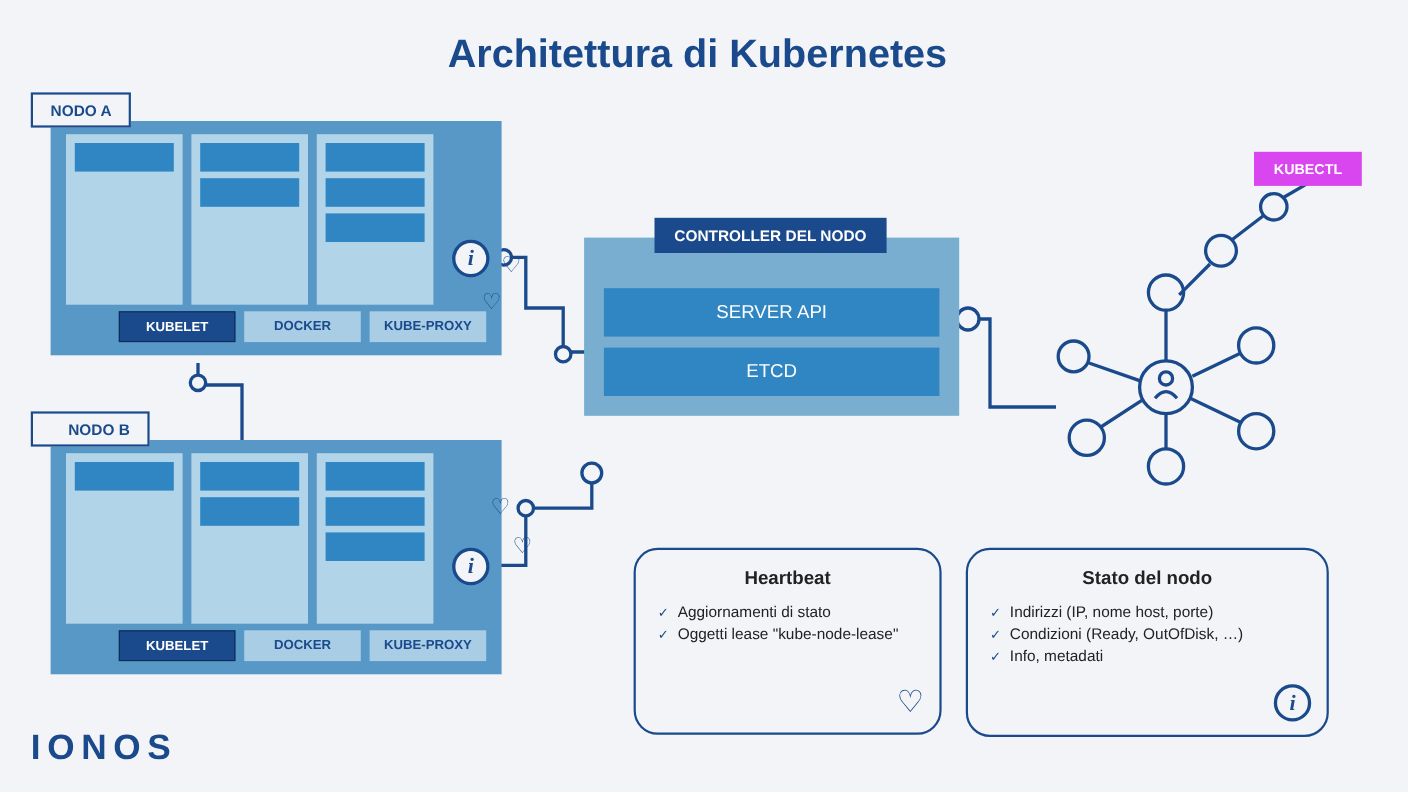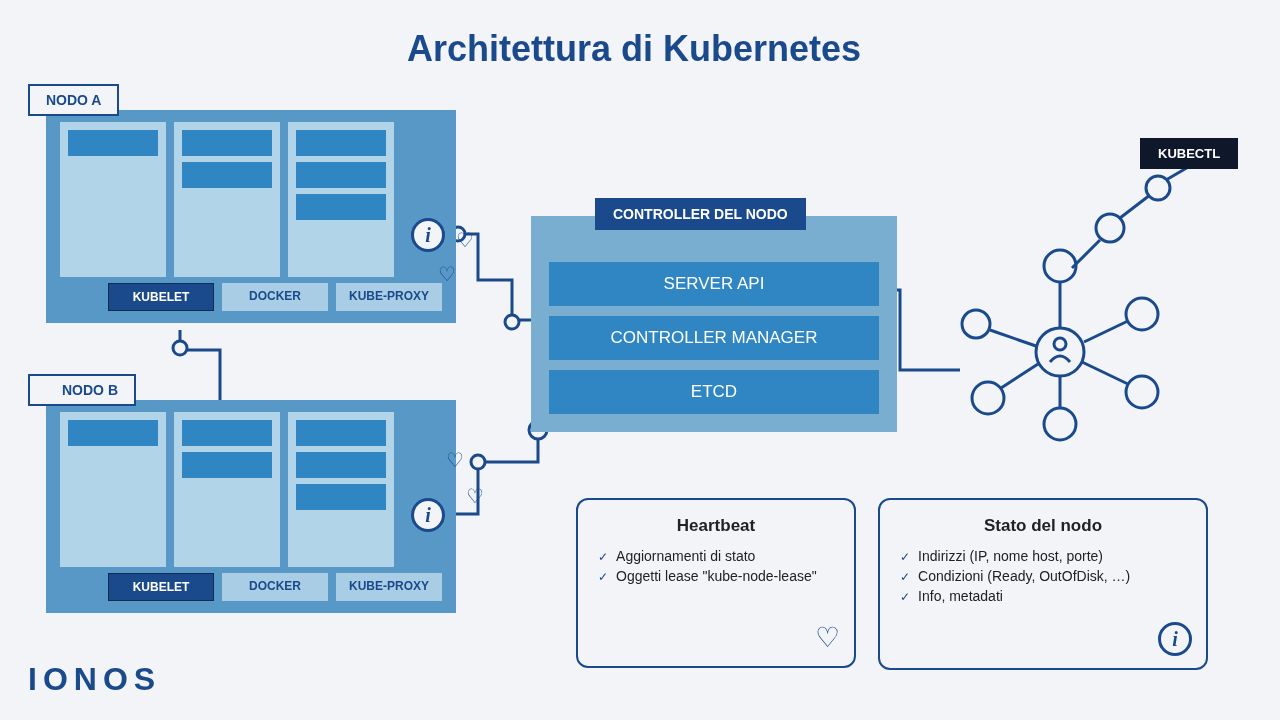--- a/index.html
+++ b/index.html
@@ -11,24 +11,24 @@
 .pod-col { background: #b2d4e8; width: 106px; height: 155px; padding: 8px; display: flex; flex-direction: column; gap: 6px; }
 .pod-block { background: #2f86c2; height: 26px; }
 .pod-col.one .pod-block:nth-child(n+2) { display: none; }
 .pod-col.two .pod-block:nth-child(n+3) { display: none; }
 .node-sub-labels { display: flex; gap: 8px; margin-left: 48px; }
 .sub-label { text-align: center; font-size: 12px; font-weight: 700; color: #1a4a8c; width: 106px; }
 .sub-label.kubelet { background: #1a4a8c; color: #fff; padding: 6px 0; border: 1px solid #0d2d52; margin-top: -6px; }
 .sub-label.plain { background: #a8cde4; padding: 6px 0; margin-top: -6px; }
 .controller-label { position: absolute; background: #1a4a8c; color: #fff; font-weight: 700; font-size: 14px; padding: 8px 18px; z-index: 6; }
 .controller-box { position: absolute; background: #79aed0; padding: 46px 18px 18px; z-index: 3; }
-.ctrl-bar { background: #2f86c2; color: #fff; font-size: 17px; font-weight: 500; text-align: center; padding: 12px 0; margin-bottom: 10px; width: 330px; }
+.ctrl-bar { background: #2f86c2; color: #fff; font-size: 17px; font-weight: 500; text-align: center; padding: 12px 0; margin-bottom: 10px; width: 305px; }
 .ctrl-bar:last-child { margin-bottom: 0; }
-.kubectl-label { position: absolute; background: #0f172a; color: #fff; font-size: 13px; font-weight: 700; padding: 8px 18px; z-index: 6; }
-.info-card { position: absolute; border: 2px solid #1a4a8c; border-radius: 12px; padding: 16px 20px; background: #f2f4f7; z-index: 4; }
+.kubectl-label { position: absolute; background: #d946ef; color: #fff; font-size: 13px; font-weight: 700; padding: 8px 18px; z-index: 6; }
+.info-card { position: absolute; border: 2px solid #1a4a8c; border-radius: 22px; padding: 16px 20px; background: #f2f4f7; z-index: 4; }
 .info-card h3 { font-size: 17px; font-weight: 700; color: #222; margin-bottom: 10px; text-align: center; }
 .info-card ul { list-style: none; }
 .info-card li { font-size: 14px; color: #222; padding: 2px 0; }
 .info-card li::before { content: "✓"; color: #1a4a8c; margin-right: 8px; font-size: 12px; }
 .logo { position: absolute; bottom: 22px; left: 28px; font-size: 32px; font-weight: 700; color: #1a4a8c; letter-spacing: 6px; }
 .info-icon { width: 28px; height: 28px; border: 3px solid #1a4a8c; border-radius: 50%; display: inline-flex; align-items: center; justify-content: center; color: #1a4a8c; font-weight: 700; font-size: 16px; font-family: serif; font-style: italic; }
 .info-icon.big { width: 34px; height: 34px; font-size: 20px; }
 .info-icon.pos { position: absolute; background: #f2f4f7; z-index: 7; }
 .heart-icon { color: #1a4a8c; font-size: 20px; position: absolute; z-index: 7; }
 .info-card .corner-icon { position: absolute; bottom: 12px; right: 14px; }
@@ -83,21 +83,20 @@
   <div class="node-sub-labels">
     <div class="sub-label kubelet">KUBELET</div>
     <div class="sub-label plain">DOCKER</div>
     <div class="sub-label plain">KUBE-PROXY</div>
   </div>
 </div>
 
 <div class="controller-label" style="top:198px; left:595px;">CONTROLLER DEL NODO</div>
 <div class="controller-box" style="top:216px; left:531px;">
   <div class="ctrl-bar">SERVER API</div>
-  <div class="ctrl-bar">CONTROLLER MANAGER</div>
   <div class="ctrl-bar">ETCD</div>
 </div>
 
 <div class="kubectl-label" style="top:138px; left:1140px;">KUBECTL</div>
 
 <span class="info-icon big pos" style="top:218px; left:411px;">i</span>
 <span class="heart-icon" style="top:228px; left:456px;">♡</span>
 <span class="heart-icon" style="top:262px; left:438px;">♡</span>
 <span class="info-icon big pos" style="top:498px; left:411px;">i</span>
 <span class="heart-icon" style="top:448px; left:446px;">♡</span>

